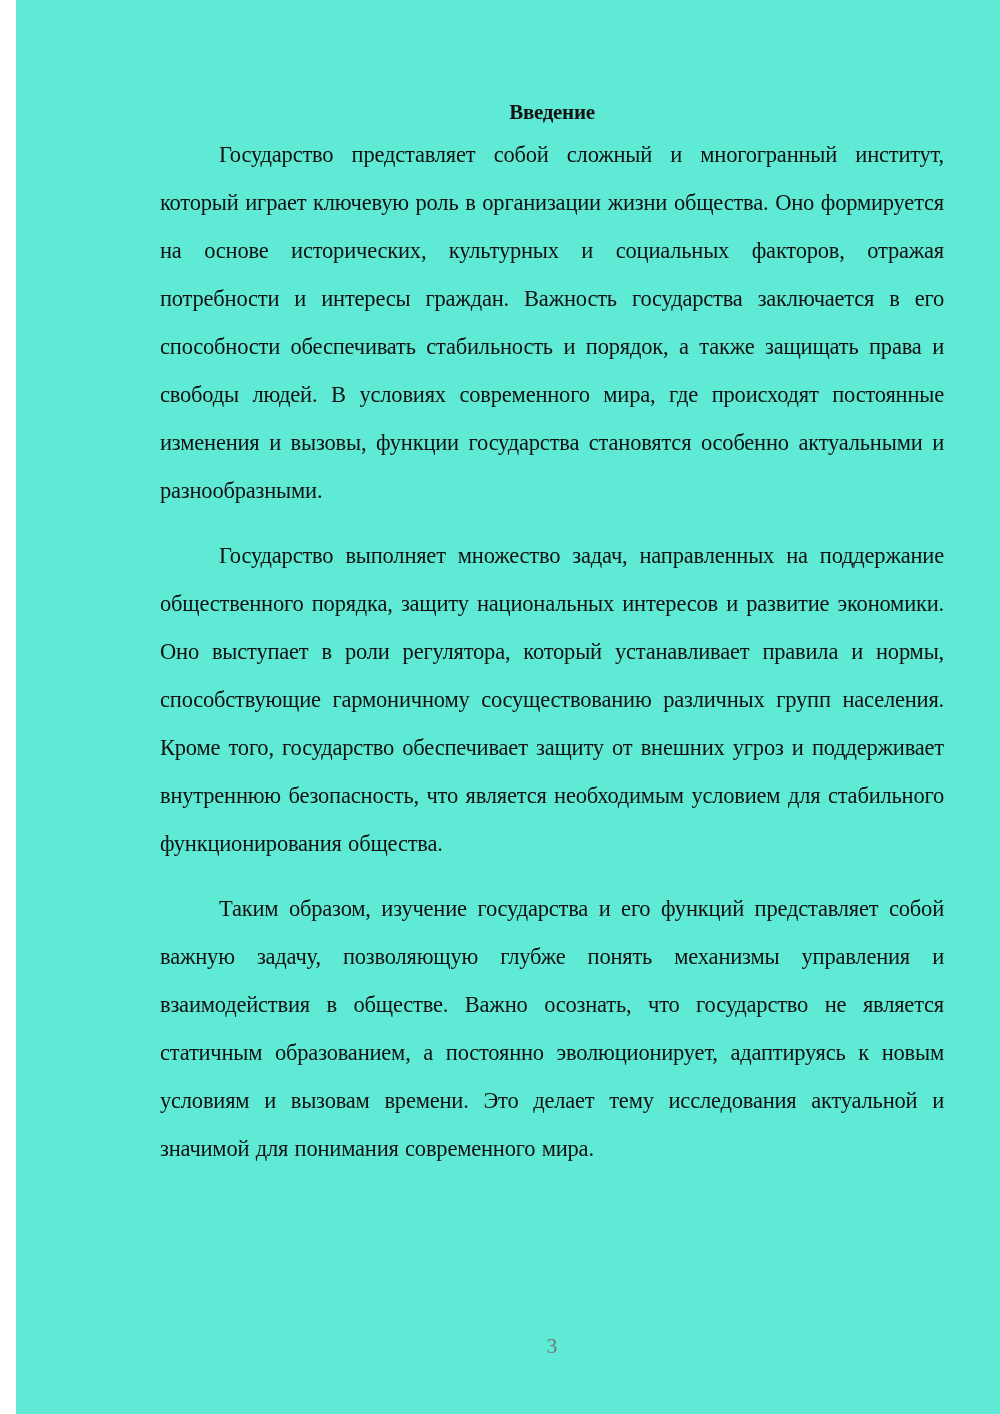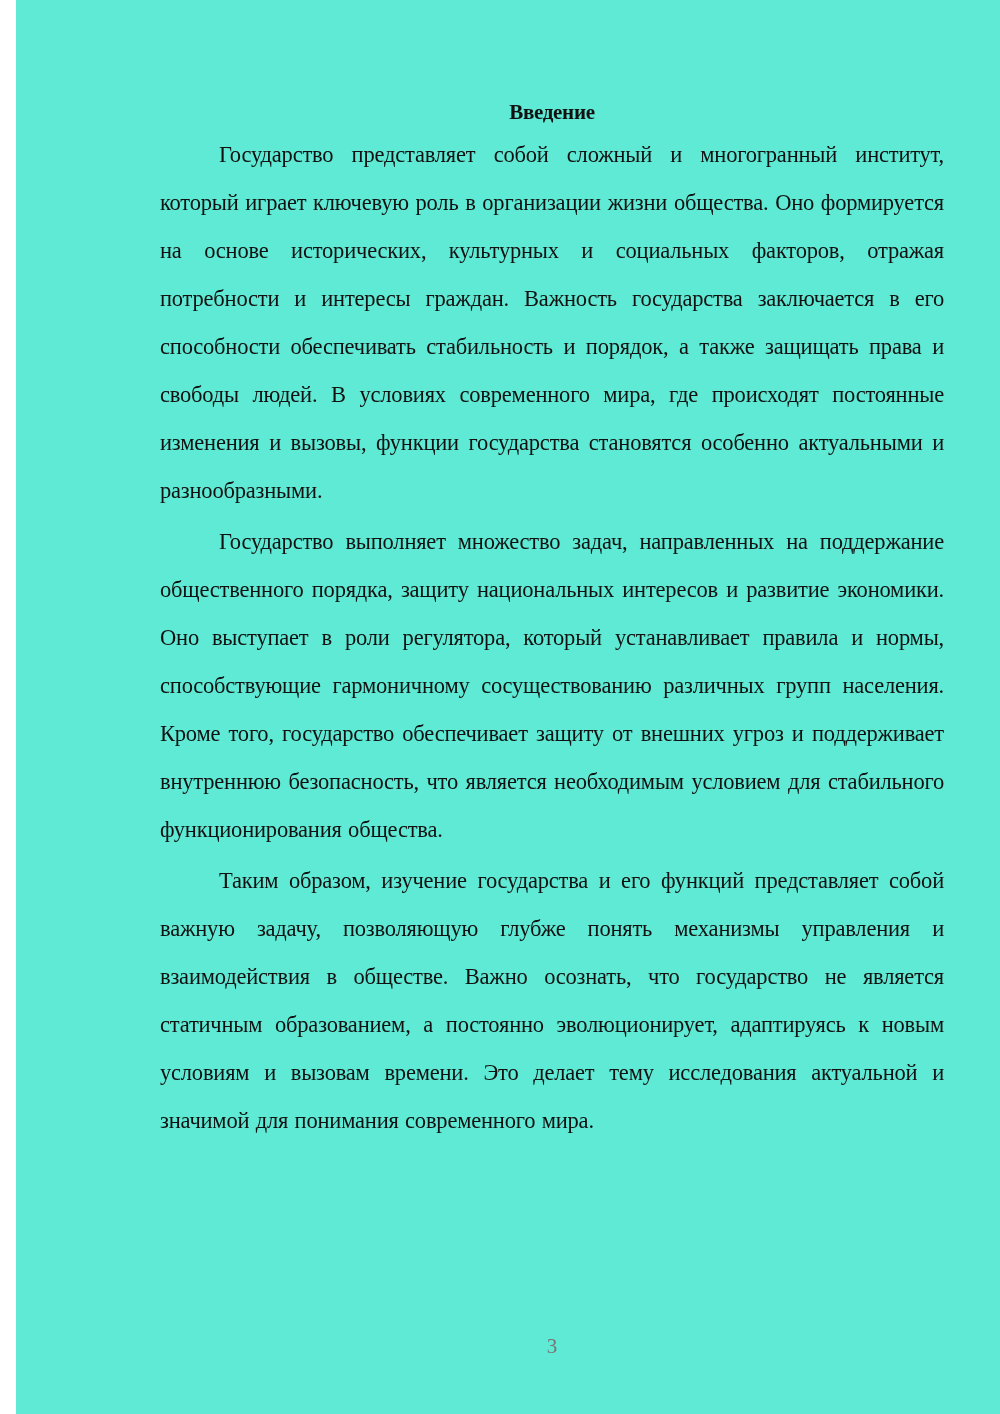--- a/index.html
+++ b/index.html
@@ -40,21 +40,21 @@
     .para {
       margin: 0;
       font-size: 22.5px;
       line-height: 48px;
       text-align: justify;
       text-indent: 59px;
       letter-spacing: -0.2px;
       word-spacing: 1px;
     }
     .para + .para {
-      margin-top: 3px;
+      margin-top: 17px;
     }
     .page-number {
       position: absolute;
       left: 0;
       width: 1072px;
       top: 1334px;
       text-align: center;
       font-size: 21px;
       line-height: 24px;
       color: #777777;

